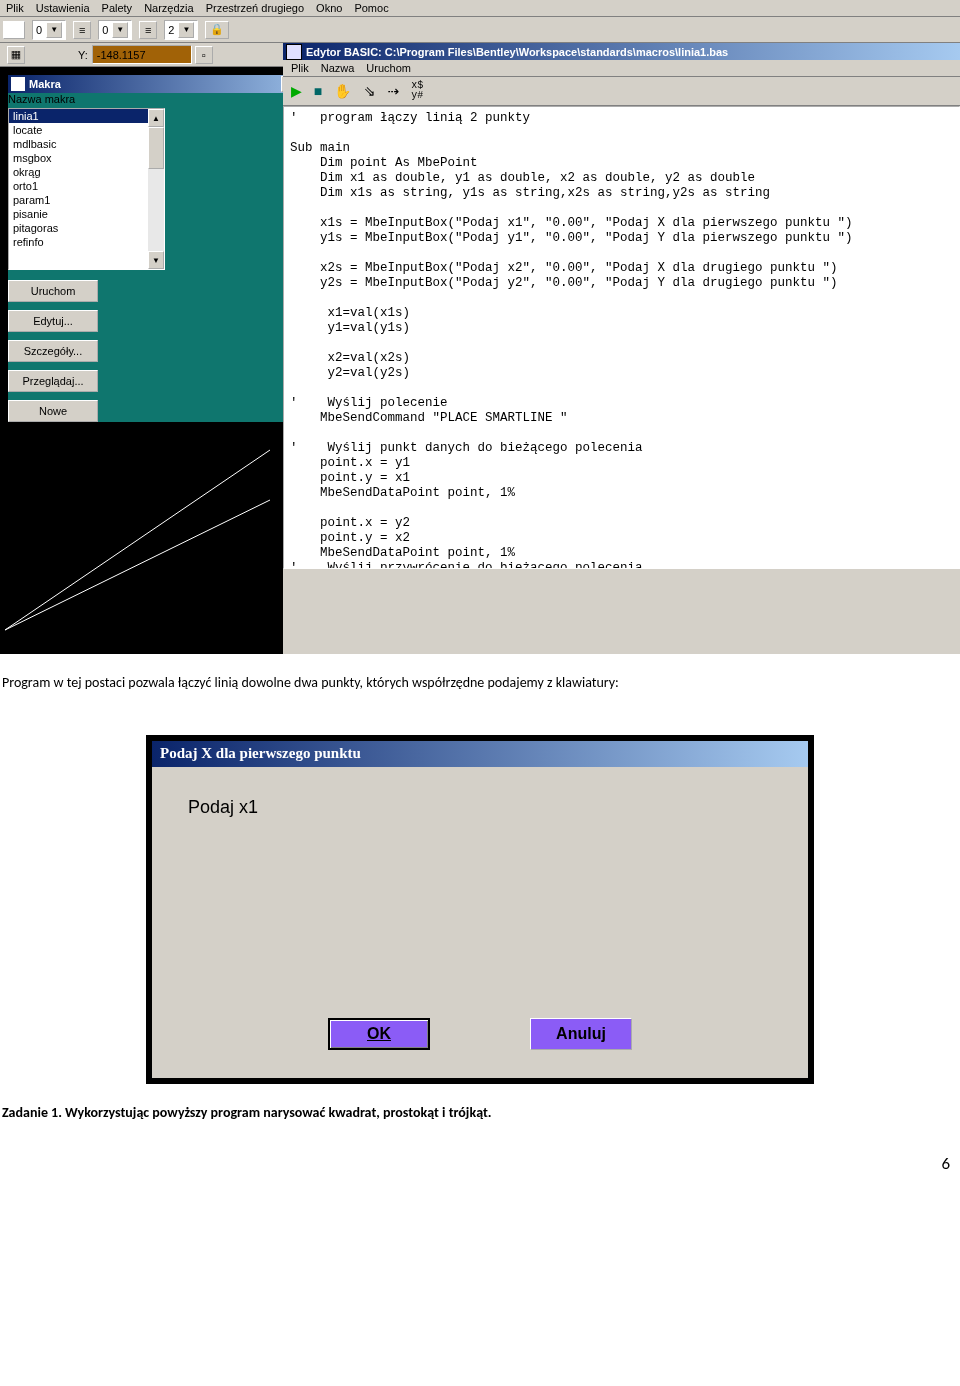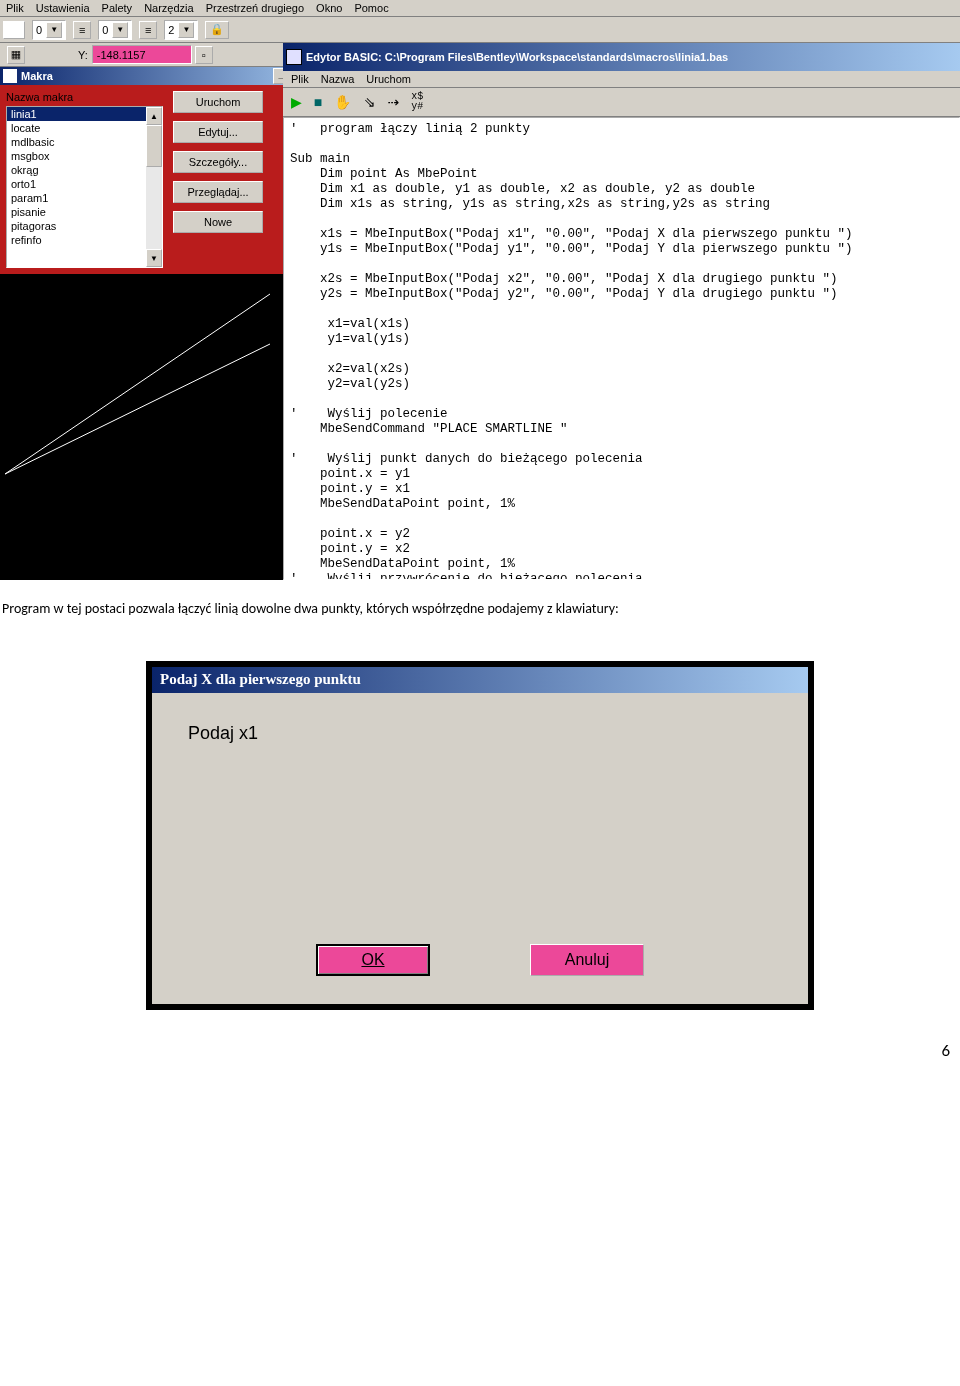--- a/index.html
+++ b/index.html
@@ -10,61 +10,61 @@
   .menubar { background:#d4d0c8; padding:2px 6px; display:flex; gap:12px; border-bottom:1px solid #808080;}
   .toolbar-row { background:#d4d0c8; display:flex; align-items:center; height:25px; border-bottom:1px solid #808080; }
   .dropdn { background:#fff; border:1px inset #fff; height:18px; margin:0 4px; display:inline-flex; align-items:center; padding:0 3px; }
   .dropdn .arr { margin-left:4px; width:14px; height:14px; background:#d4d0c8; border:1px outset #fff; display:inline-flex; align-items:center; justify-content:center; font-size:8px;}
   .icon { width:16px; height:16px; margin:0 3px; border:1px outset #fff; background:#d4d0c8; display:inline-flex; align-items:center; justify-content:center;}
   .split { display:flex; }
   .leftcol { width:283px; background:#000; }
   .rightcol { flex:1; background:#d4d0c8; }
   
   .coordbar { background:#d4d0c8; height:23px; display:flex; align-items:center; padding:0 4px; border-bottom:1px solid #808080;}
-  .coordbox { background:#ec4899; border:1px inset #fff; width:90px; height:17px; display:inline-flex; align-items:center; padding:0 4px; margin-left:4px; }
-  
-  .makra { margin:0; width:328px; }
+  .coordbox { background:#a16207; border:1px inset #fff; width:90px; height:17px; display:inline-flex; align-items:center; padding:0 4px; margin-left:4px; }
+  
+  .makra { margin:8px; width:328px; }
   .makra-title { height:18px; background:linear-gradient(to right,#0a246a,#a6caf0); color:#fff; display:flex; align-items:center; padding:0 3px; font-weight:bold;}
   .makra-title .ticon {width:14px;height:14px;background:#fff;margin-right:4px;}
   .winbtns { margin-left:auto; display:flex; gap:2px;}
   .winbtn { width:14px;height:14px;background:#d4d0c8;border:1px outset #fff; font-size:9px; line-height:12px; text-align:center; font-family:Marlett,Arial; color:#000;}
-  .makra-body { background:#b91c1c; padding:6px; display:flex; gap:10px; }
+  .makra-body { background:#0f766e; padding:0; display:flex; gap:10px;flex-direction:column; }
   .makra-label { font-size:11px; margin-bottom:3px; }
   .listbx { background:#fff; border:1px inset #fff; width:155px; height:160px; overflow:hidden; position:relative;}
   .listbx .item { padding:1px 4px; }
   .listbx .item.sel { background:#0a246a; color:#fff; }
   .listbx .scroll { position:absolute; right:0; top:0; width:16px; height:100%; background:#d4d0c8; display:flex; flex-direction:column;}
   .listbx .scroll .up,.listbx .scroll .dn {height:16px; border:1px outset #fff; font-size:8px; display:flex; align-items:center; justify-content:center;}
   .listbx .scroll .track{flex:1; background:#e8e8e8;}
   .listbx .scroll .thumb{height:40px;border:1px outset #fff;background:#d4d0c8;}
   .btncol { display:flex; flex-direction:column; gap:8px; width:90px;}
   .winbtn2 { height:22px; border:1px outset #fff; background:#d4d0c8; font-size:11px; }
   .drawarea { background:#000; height:224px; width:283px; position:relative;}
   .drawarea svg { position:absolute; top:0; left:0;}
   
-  .editor-title { height:28px; background:linear-gradient(to right,#0a246a,#a6caf0); color:#fff; display:flex; align-items:center; padding:0 3px; font-weight:bold;}
+  .editor-title { height:17px; background:linear-gradient(to right,#0a246a,#a6caf0); color:#fff; display:flex; align-items:center; padding:0 3px; font-weight:bold;}
   .editor-title .ticon{width:14px;height:14px;background:#e0e0ff;margin-right:4px;border:1px solid #000;}
   .editor-menu { background:#d4d0c8; padding:2px 8px; display:flex; gap:12px; border-bottom:1px solid #808080;}
   .editor-tb { background:#d4d0c8; height:28px; display:flex; align-items:center; gap:12px; padding:0 8px; border-bottom:1px solid #808080;}
   .editor-tb span { font-size:14px; }
   .code { background:#fff; font-family:"Courier New", monospace; font-size:12.5px; line-height:15px; padding:4px 6px; white-space:pre; border:1px inset #fff; height:453px; overflow:hidden;}
 
   
   .bodytext { font-size:14px; line-height:1.35; margin:20px 2px 14px 2px; text-align:justify;}
 
   
   .dlg-wrap { display:flex; justify-content:center; }
   .dlg-outer { width:656px; background:#000; padding:6px;margin-top:28px; }
   .dlg-title { height:26px; background:linear-gradient(to right,#0a246a,#a6caf0); color:#fff; display:flex; align-items:center; padding:0 8px; font:bold 15px Tahoma;}
   .dlg-body { background:#d4d0c8; padding:30px 30px 28px 30px; font-family:"Microsoft Sans Serif", Tahoma, sans-serif;}
   .dlg-prompt { font-size:18px; margin:0 0 200px 6px;}
   .dlg-input { width:560px; height:24px; border:2px inset #fff; background:#fff; font-size:17px; padding:1px 6px; display:flex; align-items:center;}
   .dlg-input .cursor { display:inline-block; width:1px; height:18px; background:#000; margin-left:1px;}
   .dlg-btnrow { display:flex; justify-content:center; gap:100px; margin-top:40px;}
-  .dlg-btn { width:114px; height:32px; border:1px outset #fff; background:#ec4899; font-size:16px;}
+  .dlg-btn { width:102px; height:32px; border:1px outset #fff; background:#8b5cf6; font-size:16px;font-weight:bold;}
   .dlg-btn.def { border:2px solid #000; box-shadow: inset 1px 1px #fff, inset -1px -1px #808080;}
 
   .bodytext.it { font-style:italic; }
   .pagenum { text-align:right; font-size:17px; margin:30px 10px 0 0;}
 </style>
 </head>
 <body>
 
 <div class="page">
 
@@ -225,15 +225,16 @@
       <div class="dlg-body">
         <div class="dlg-prompt">Podaj x1</div>
         <div class="dlg-btnrow">
           <button class="dlg-btn def"><u>OK</u></button>
           <button class="dlg-btn">Anuluj</button>
         </div>
       </div>
     </div>
   </div>
 
+  <p class="bodytext"><b><span>Zadanie 1. Wykorzystując powyższy program narysować kwadrat, prostokąt i trójkąt.</span></b></p>
 
   <div class="pagenum">6</div>
 </div>
 
 </body></html>

